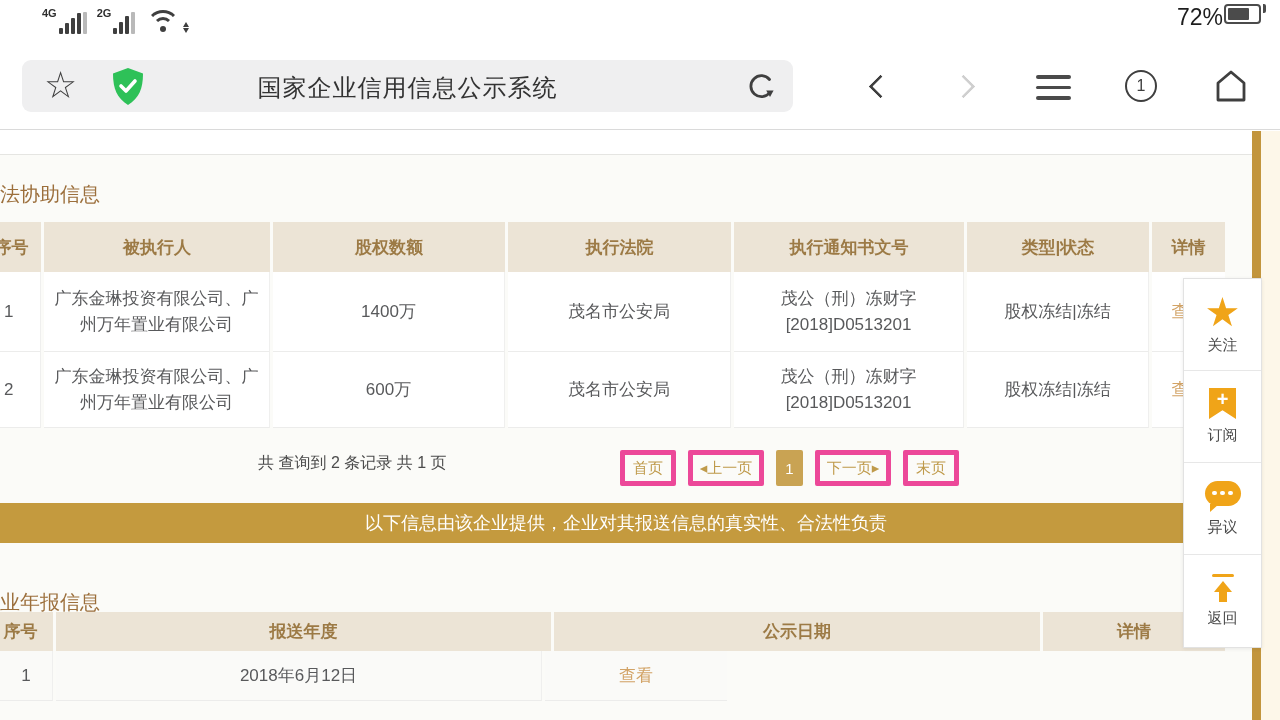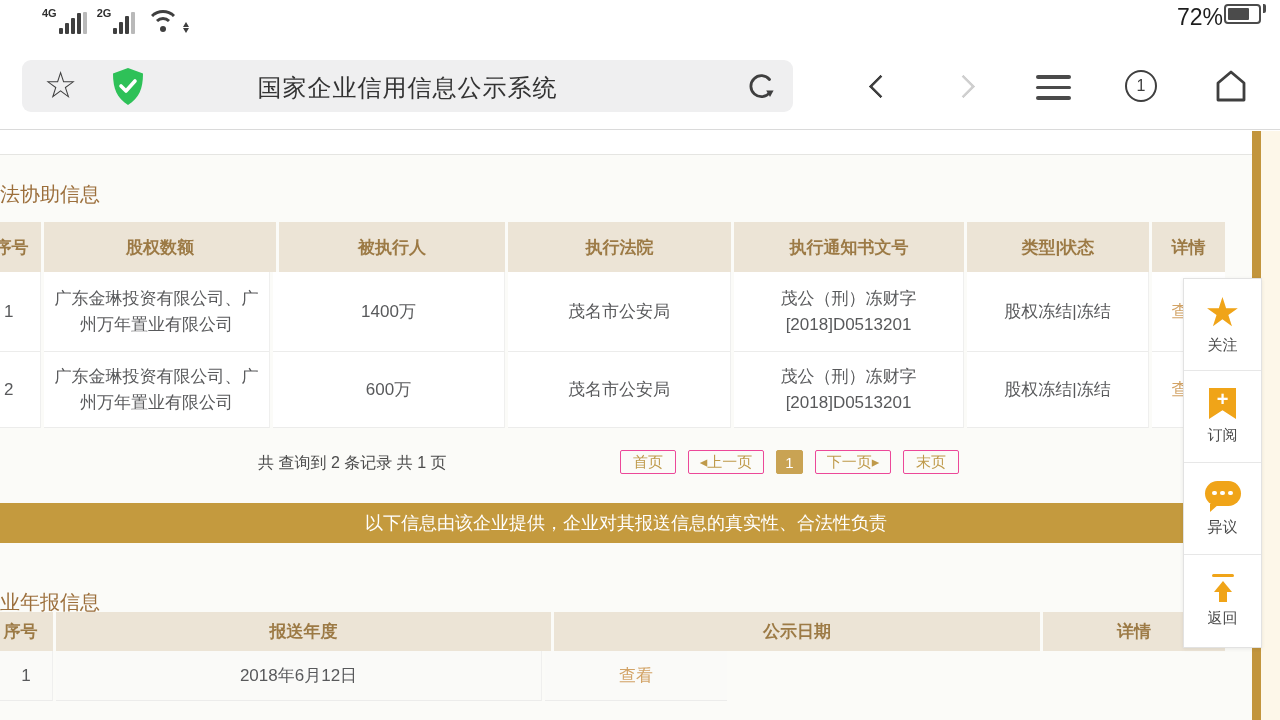--- a/index.html
+++ b/index.html
@@ -72,21 +72,21 @@
 
   #table2 .thead { height:39px; }
   #table2 .td { height:50px; background:#fafaf8; }
   .v0{width:53px;} .v1{width:495px;} .v2{width:486px;} .v3{width:182px;}
   .clip-h2 { margin-left:-12px; white-space:nowrap; }
 
   
   #pagination { position:absolute; left:0; top:450px; width:1225px; height:28px; }
   #page-summary { position:absolute; left:250px; top:3px; font-size:16px; color:#4c4c4c;margin-left:8px; }
   #page-btns { position:absolute; left:620px; top:0; display:flex; gap:12px; }
-  .pbtn { height:24px; border:1px solid #ec4899; border-radius:2px; color:#bf9a4a; font-size:15px;
+  .pbtn { height:36px; border:5px solid #ec4899; border-radius:2px; color:#bf9a4a; font-size:15px;
           display:flex; align-items:center; justify-content:center; background:transparent; cursor:pointer; }
   .pb-first,.pb-last { width:56px; }
   .pb-prev,.pb-next { width:76px; }
   .pb-cur { width:27px; background:#c9a353; color:#fff; border-color:#c9a353; }
 
   
   #banner { position:absolute; left:0; top:503px; width:1252px; height:40px; background:#c49a3e;
             color:#fff; font-size:18px; display:flex; align-items:center; justify-content:center; }
 
   
@@ -186,22 +186,22 @@
 <div id="scrollbar"></div>
 <div id="cream-strip"></div>
 
 <div class="section-title" style="top:181px;">法协助信息</div>
 
 <div class="tbl" id="table1" style="top:222px;">
   <div class="thead">
     <div class="th w0">
         <span class="clip-h1">序号</span>
       </div>
+    <div class="th w1">被执行人</div>
     <div class="th w2">股权数额</div>
-    <div class="th w1">被执行人</div>
     <div class="th w3">执行法院</div>
     <div class="th w4">执行通知书文号</div>
     <div class="th w5">类型|状态</div>
     <div class="th w6">详情</div>
   </div>
   <div class="trow r1">
     <div class="td w0">1</div>
     <div class="td w1">
         <span class="wrap">广东金琳投资有限公司、广州万年置业有限公司</span>
       </div>

